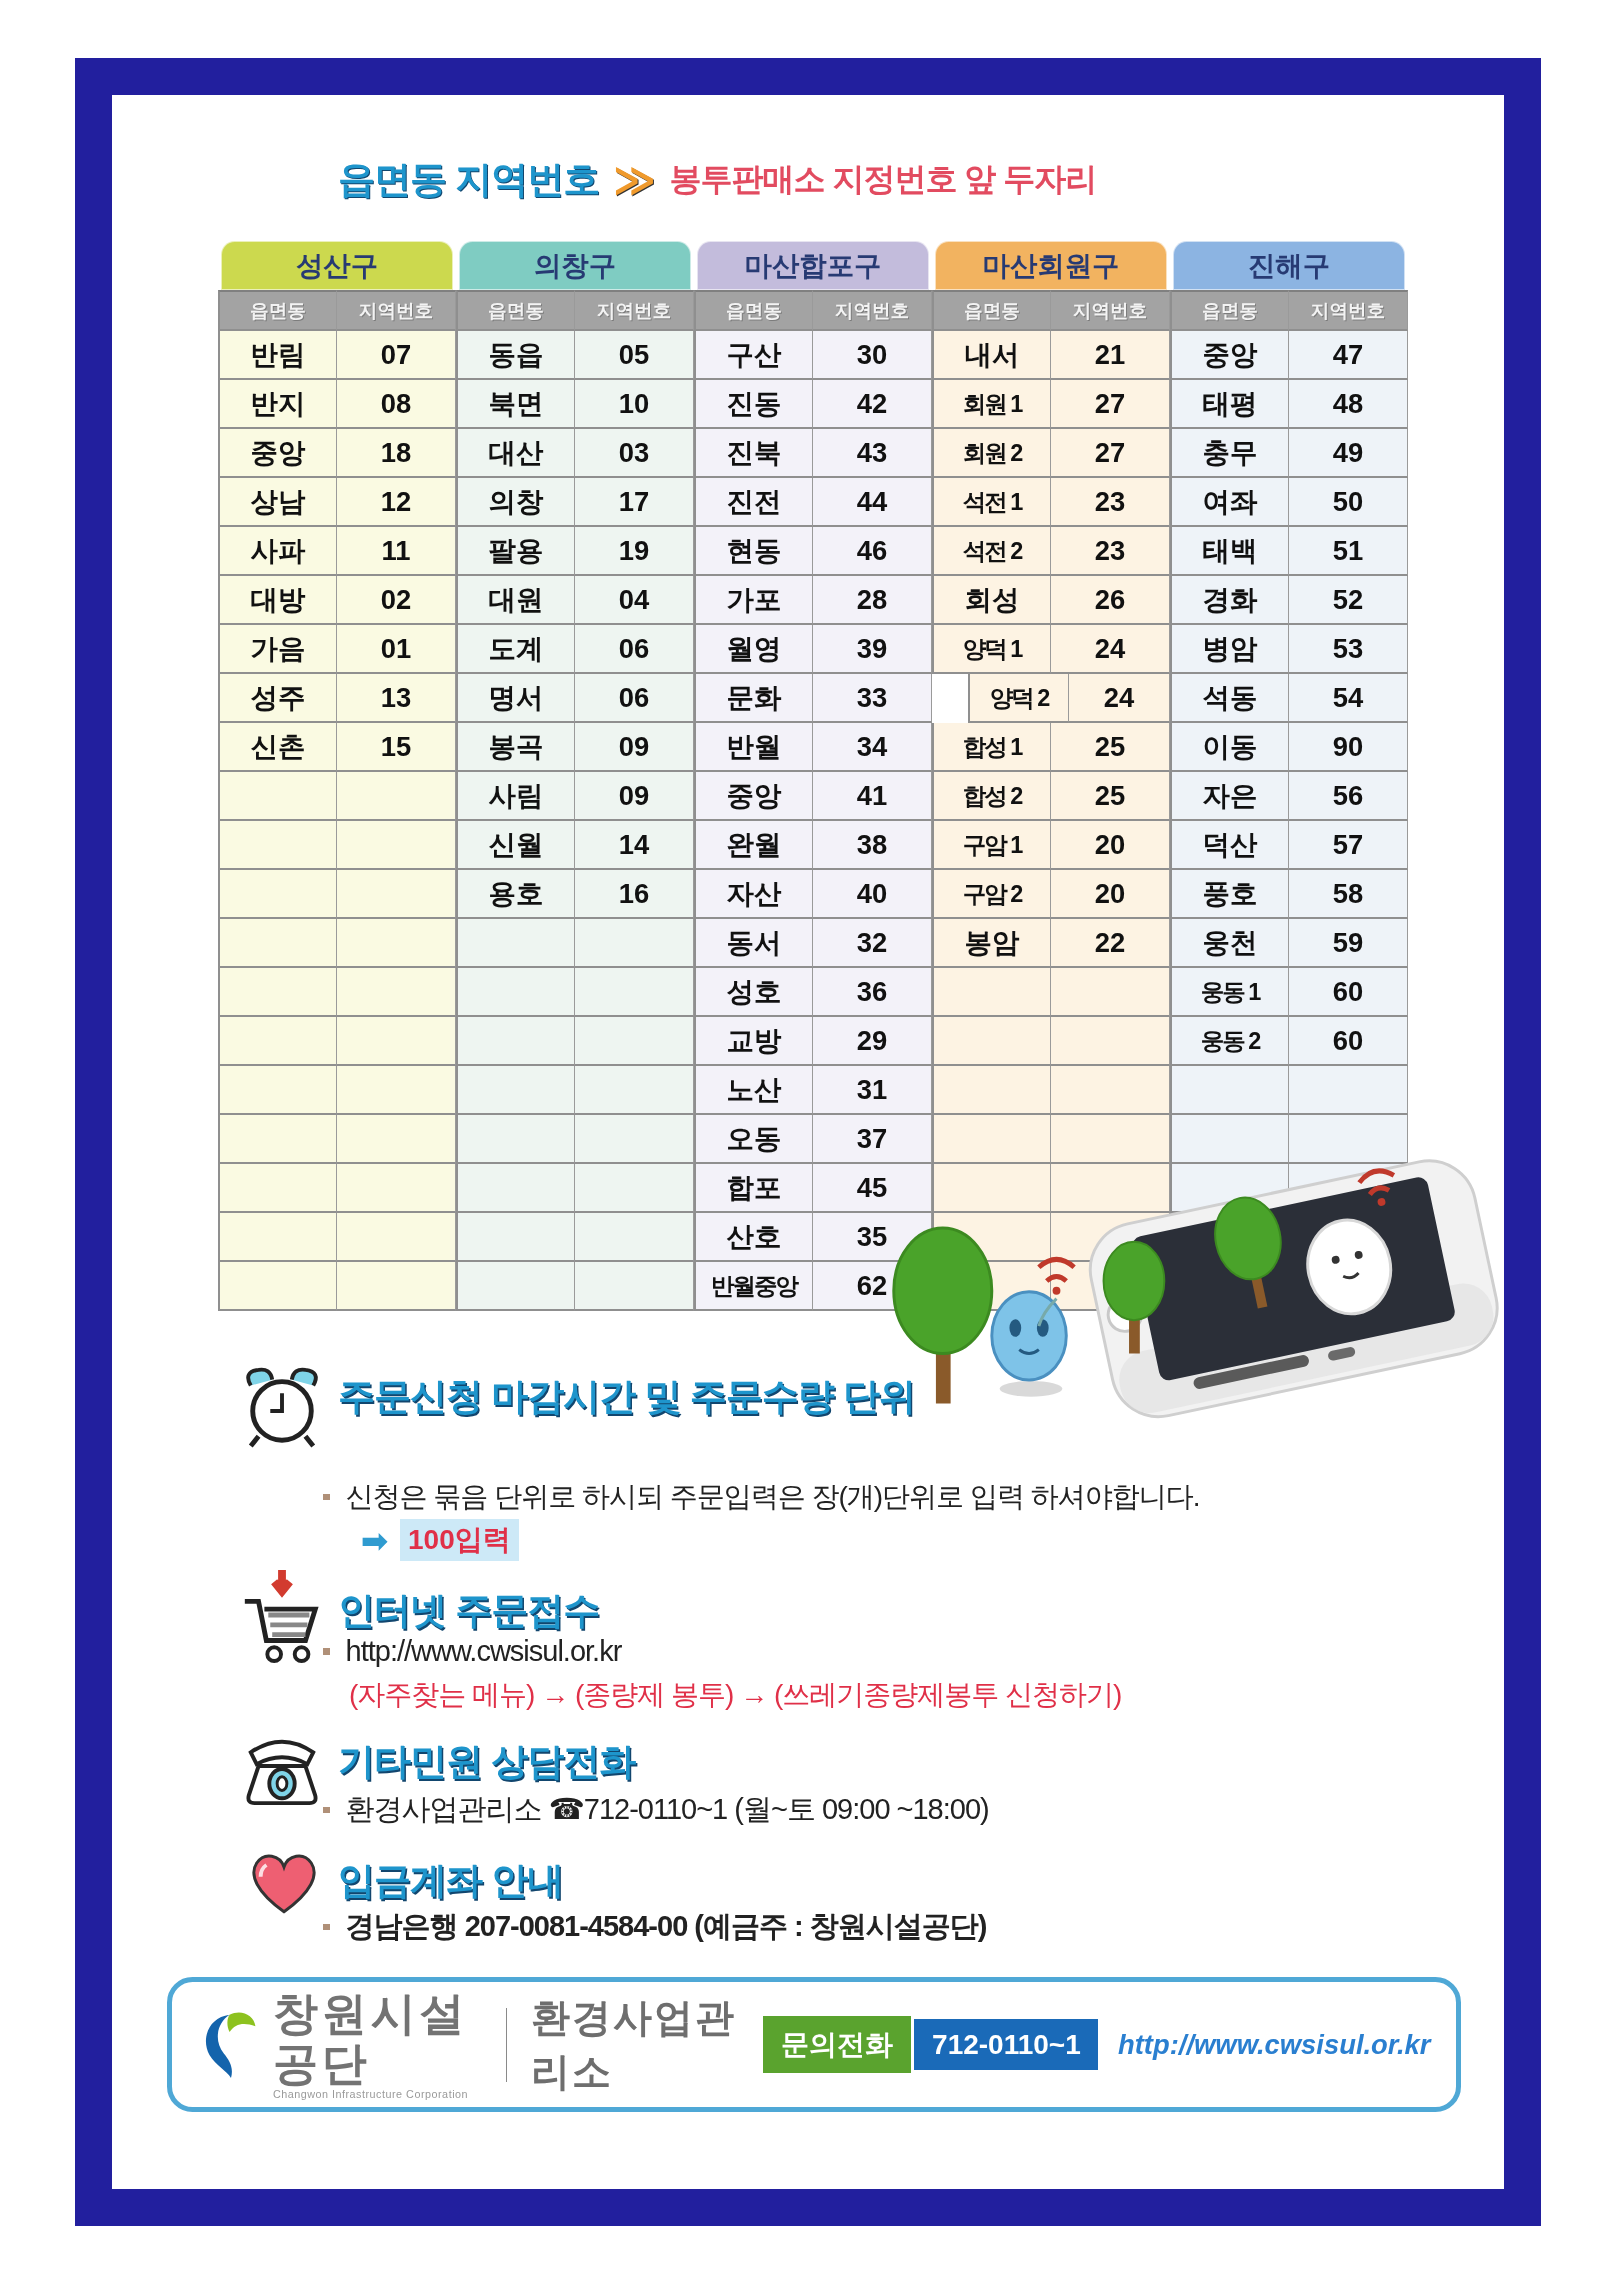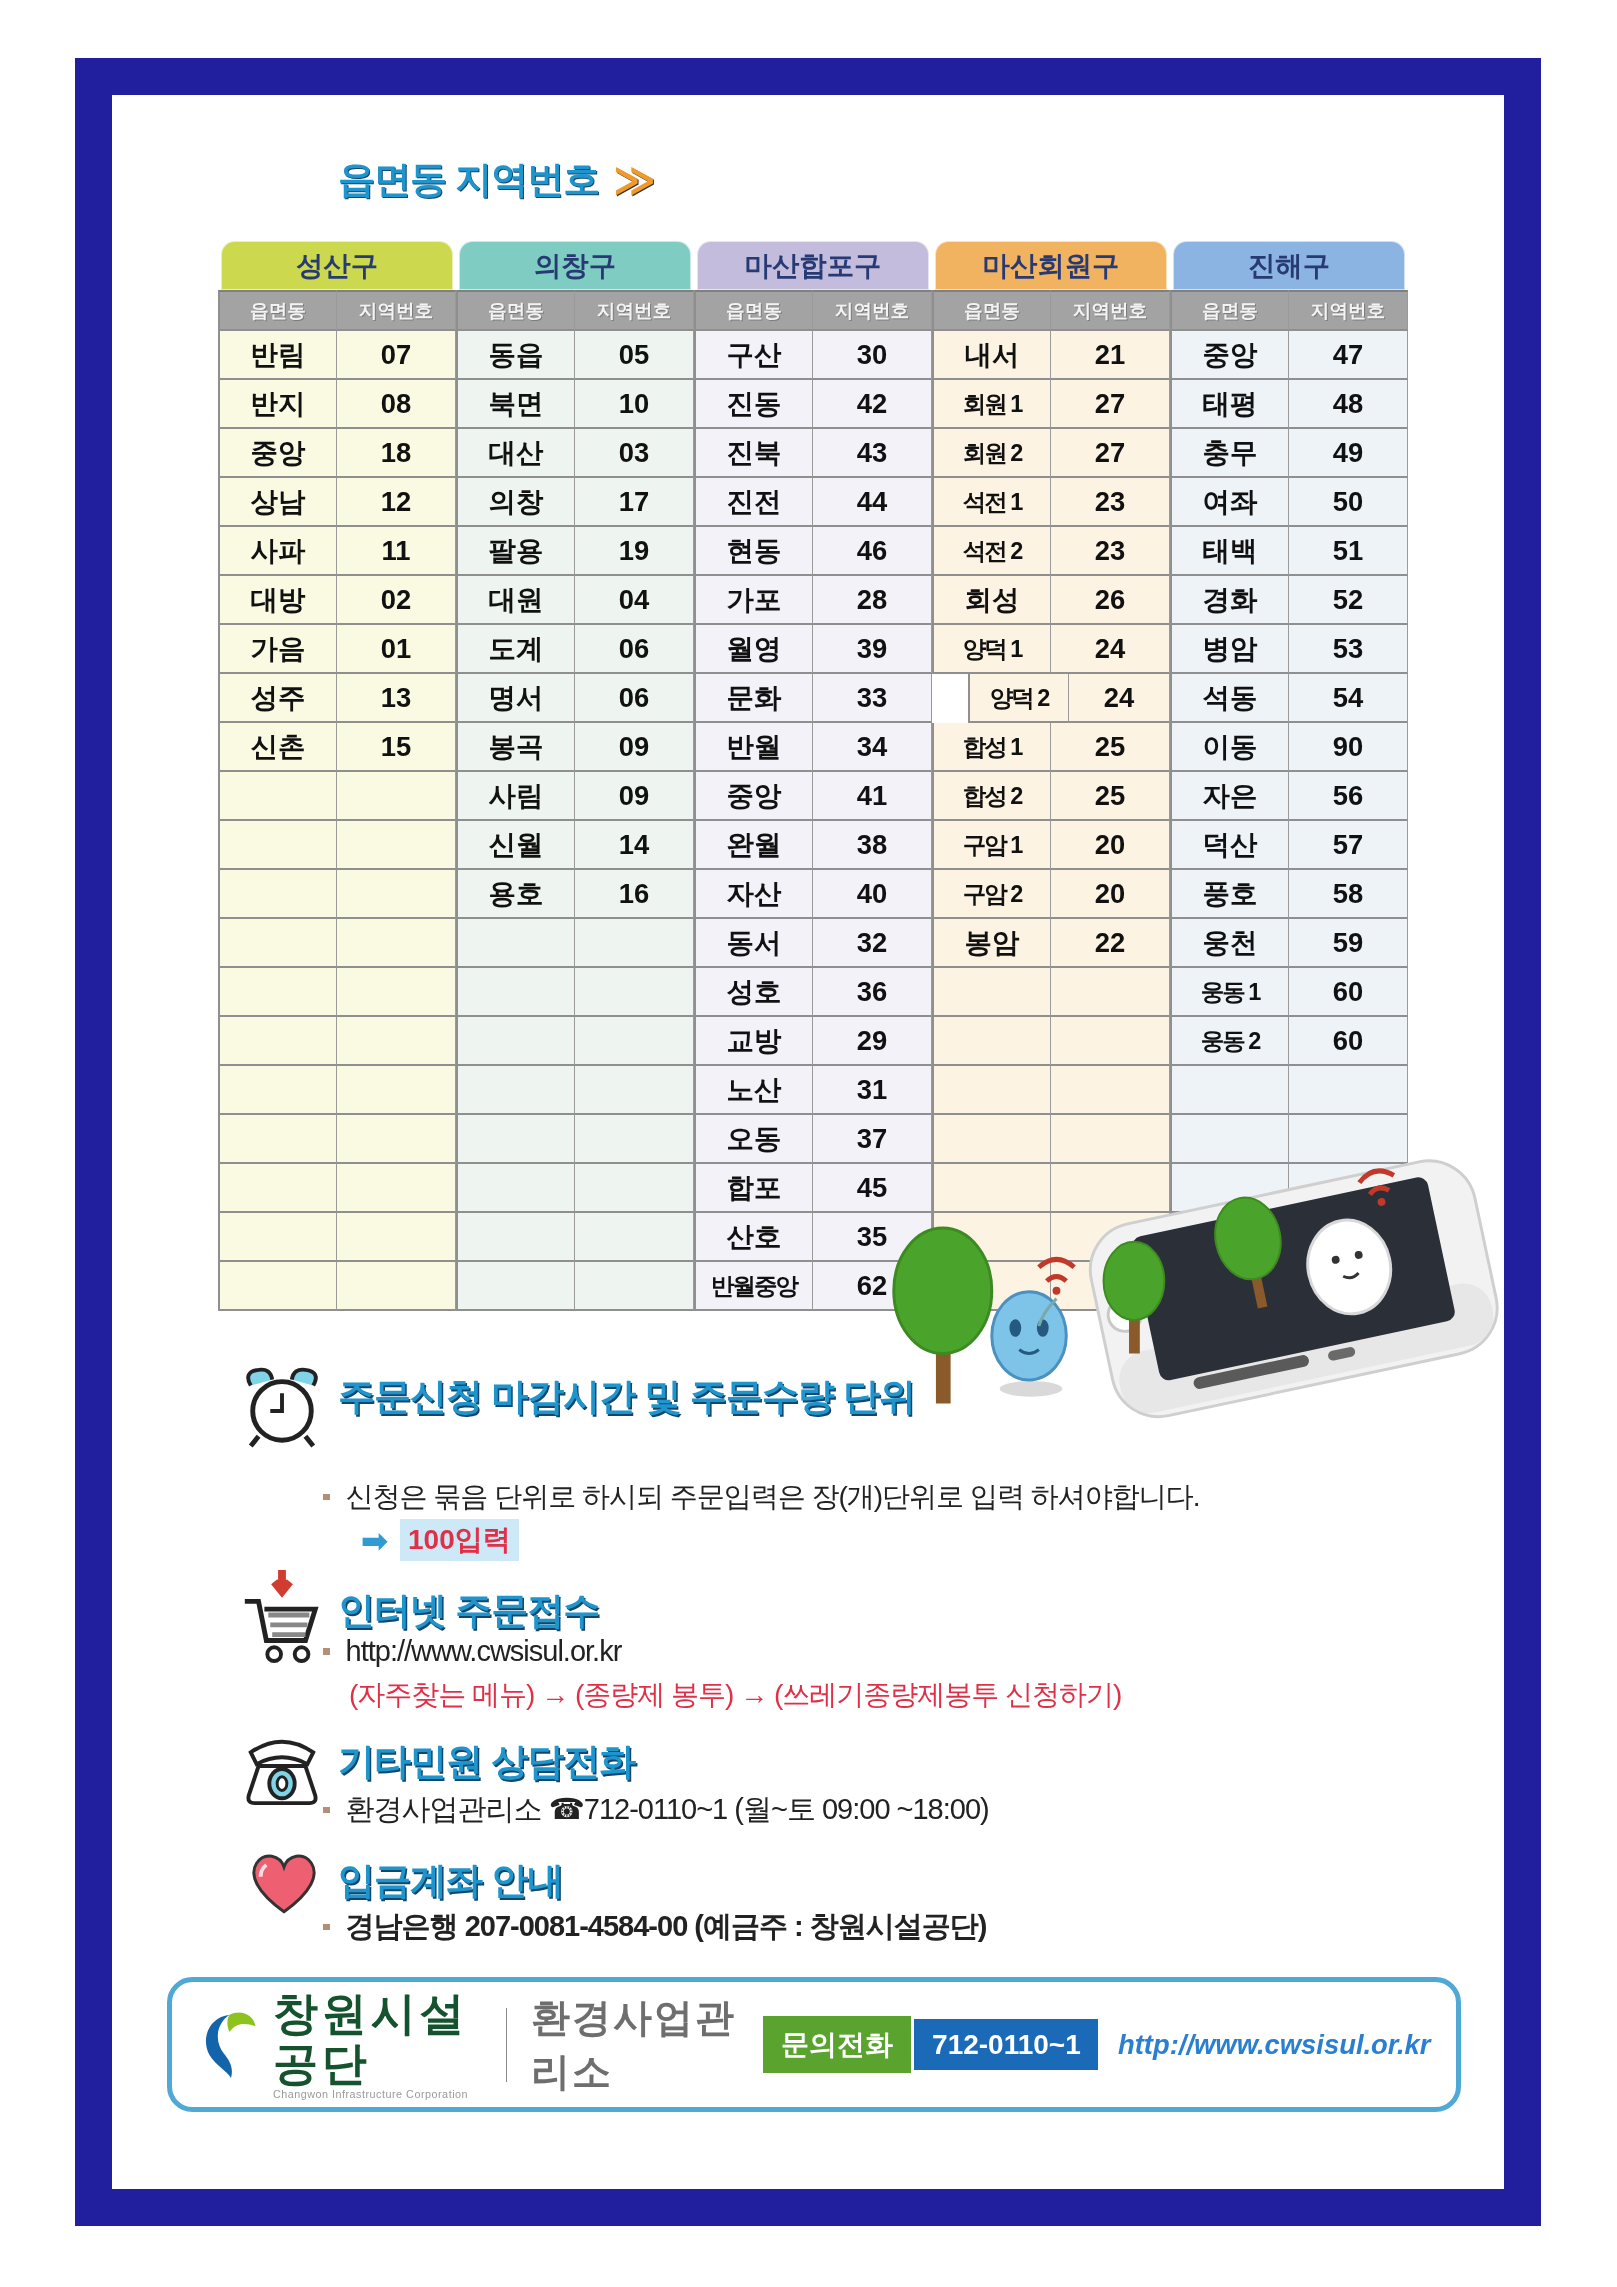--- a/index.html
+++ b/index.html
@@ -39,40 +39,41 @@
   .blk-b{font-size:29px;color:#222;letter-spacing:-1px;}
   .red{font-size:28px;color:#e03048;letter-spacing:-1px;}
   .ex-arrow{font-size:33px;color:#2f9bd0;margin:0 11.8px;font-weight:bold;}
   .ex-hl{background:#cde9f7;padding:2px 7.8px;color:#e03048;font-size:28px;font-weight:bold;}
 
   
   .footer{position:absolute;left:167px;top:1977px;width:1294px;height:135px;box-sizing:border-box;
           background:#ffffff;border:5.9px solid #4fa8d6;border-radius:25.5px;
           display:flex;align-items:center;padding:0 25.5px;}
   .logo-text{margin-left:13.7px;}
-  .logo-kr{font-size:45px;color:#14532d;font-weight:bold;letter-spacing:3.9px;line-height:1.1;}
+  .logo-kr{font-size:45px;color:#737373;font-weight:bold;letter-spacing:3.9px;line-height:1.1;}
   .logo-en{font-size:10.8px;color:#9a9a9a;letter-spacing:0.5px;}
   .fdivider{width:2px;height:74px;background:#8a8a8a;margin:0 23.5px 0 17.6px;}
   .fdept{font-size:39px;color:#6e6e6e;font-weight:bold;letter-spacing:2px;}
   .badge{margin-left:21.6px;padding:9.8px 17.6px;font-size:28px;font-weight:bold;color:#fff;white-space:nowrap;}
   .badge.green{background:#5aa32e;}
   .badge.blue{background:#1a6ab8;margin-left:3.9px;}
   .furl{margin-left:19.6px;font-size:27.4px;font-weight:bold;font-style:italic;color:#2a7fd0;white-space:nowrap;}
 
   .deco{position:absolute;left:882px;top:1122px;z-index:5;}
 </style>
 </head>
 <body>
 
 <div class="page">
   <div class="frame"></div>
 
   <div class="title">
     <span class="t-blue">읍면동 지역번호</span>
     <span class="t-arrow">≫</span>
+    <span class="t-red">봉투판매소 지정번호 앞 두자리</span>
   </div>
 
   <div class="table">
       <div class="group">
         <div class="tab" style="background: rgb(204, 217, 78);">성산구</div>
         <div class="trow thead">
           <div class="cell">읍면동</div>
           <div class="cell">지역번호</div>
         </div>
         <div class="trow drow">

